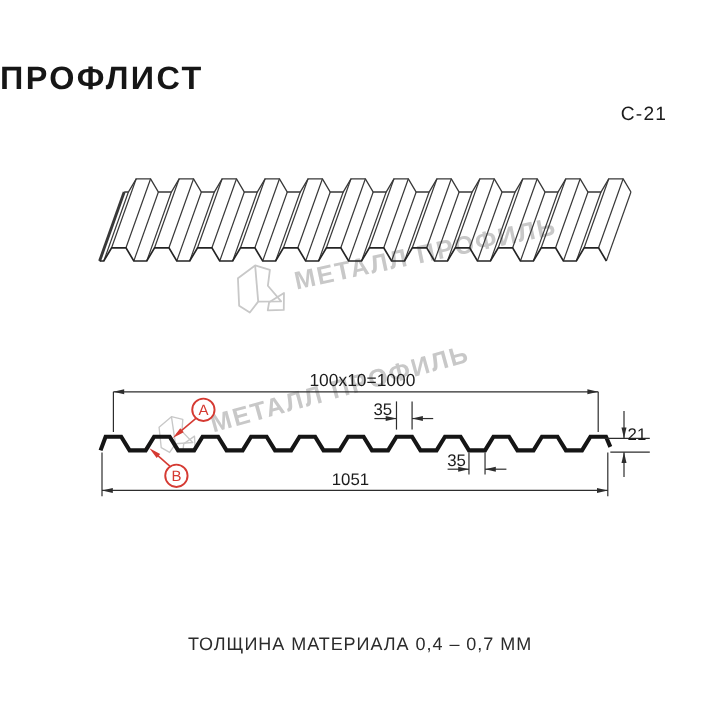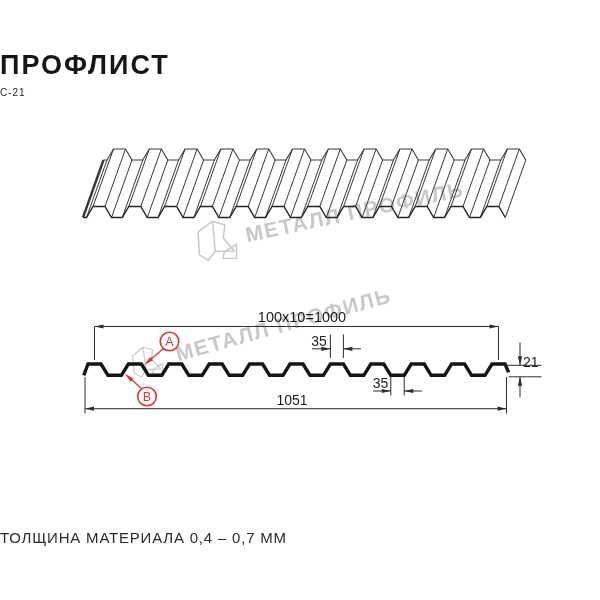--- a/index.html
+++ b/index.html
@@ -5,25 +5,25 @@
   html,body{margin:0;padding:0;background:#fff;}
   .page{
     width:600px;height:600px;position:relative;background:#ffffff;
     overflow:hidden;font-family:"Liberation Sans",sans-serif;
   }
   .page-title{
     position:absolute;top:50px;left:0;width:600px;
     font-size:27px;font-weight:bold;letter-spacing:2px;color:#161616;z-index:3;
   }
   .page-subtitle{
-    position:absolute;top:87px;left:0;width:556px;text-align:left;
-    font-size:10px;font-weight:normal;letter-spacing:1px;color:#1b1b1b;z-index:3;
+    position:absolute;top:87px;left:0;width:556px;text-align:right;
+    font-size:16px;font-weight:normal;letter-spacing:1px;color:#1b1b1b;z-index:3;
   }
   .caption{
-    position:absolute;top:529px;left:0;width:600px;
+    position:absolute;top:529px;left:0;width:600px;text-align:center;
     font-size:15px;letter-spacing:0.8px;color:#2b2b2b;z-index:3;
   }
   .watermark{
     position:absolute;display:flex;align-items:center;z-index:1;
     color:#c8c8c8;font-weight:bold;letter-spacing:1.5px;white-space:nowrap;
   }
   .watermark .wm-text{font-size:21px;}
   .wm-upper{left:191px;top:224px;height:46px;transform:rotate(-12deg);transform-origin:0 50%;}
   .wm-lower{left:128px;top:349px;height:38px;transform:rotate(-15.5deg);transform-origin:0 50%;}
   .wm-upper .wm-logo{width:48px;height:45px;margin-right:8px;}

